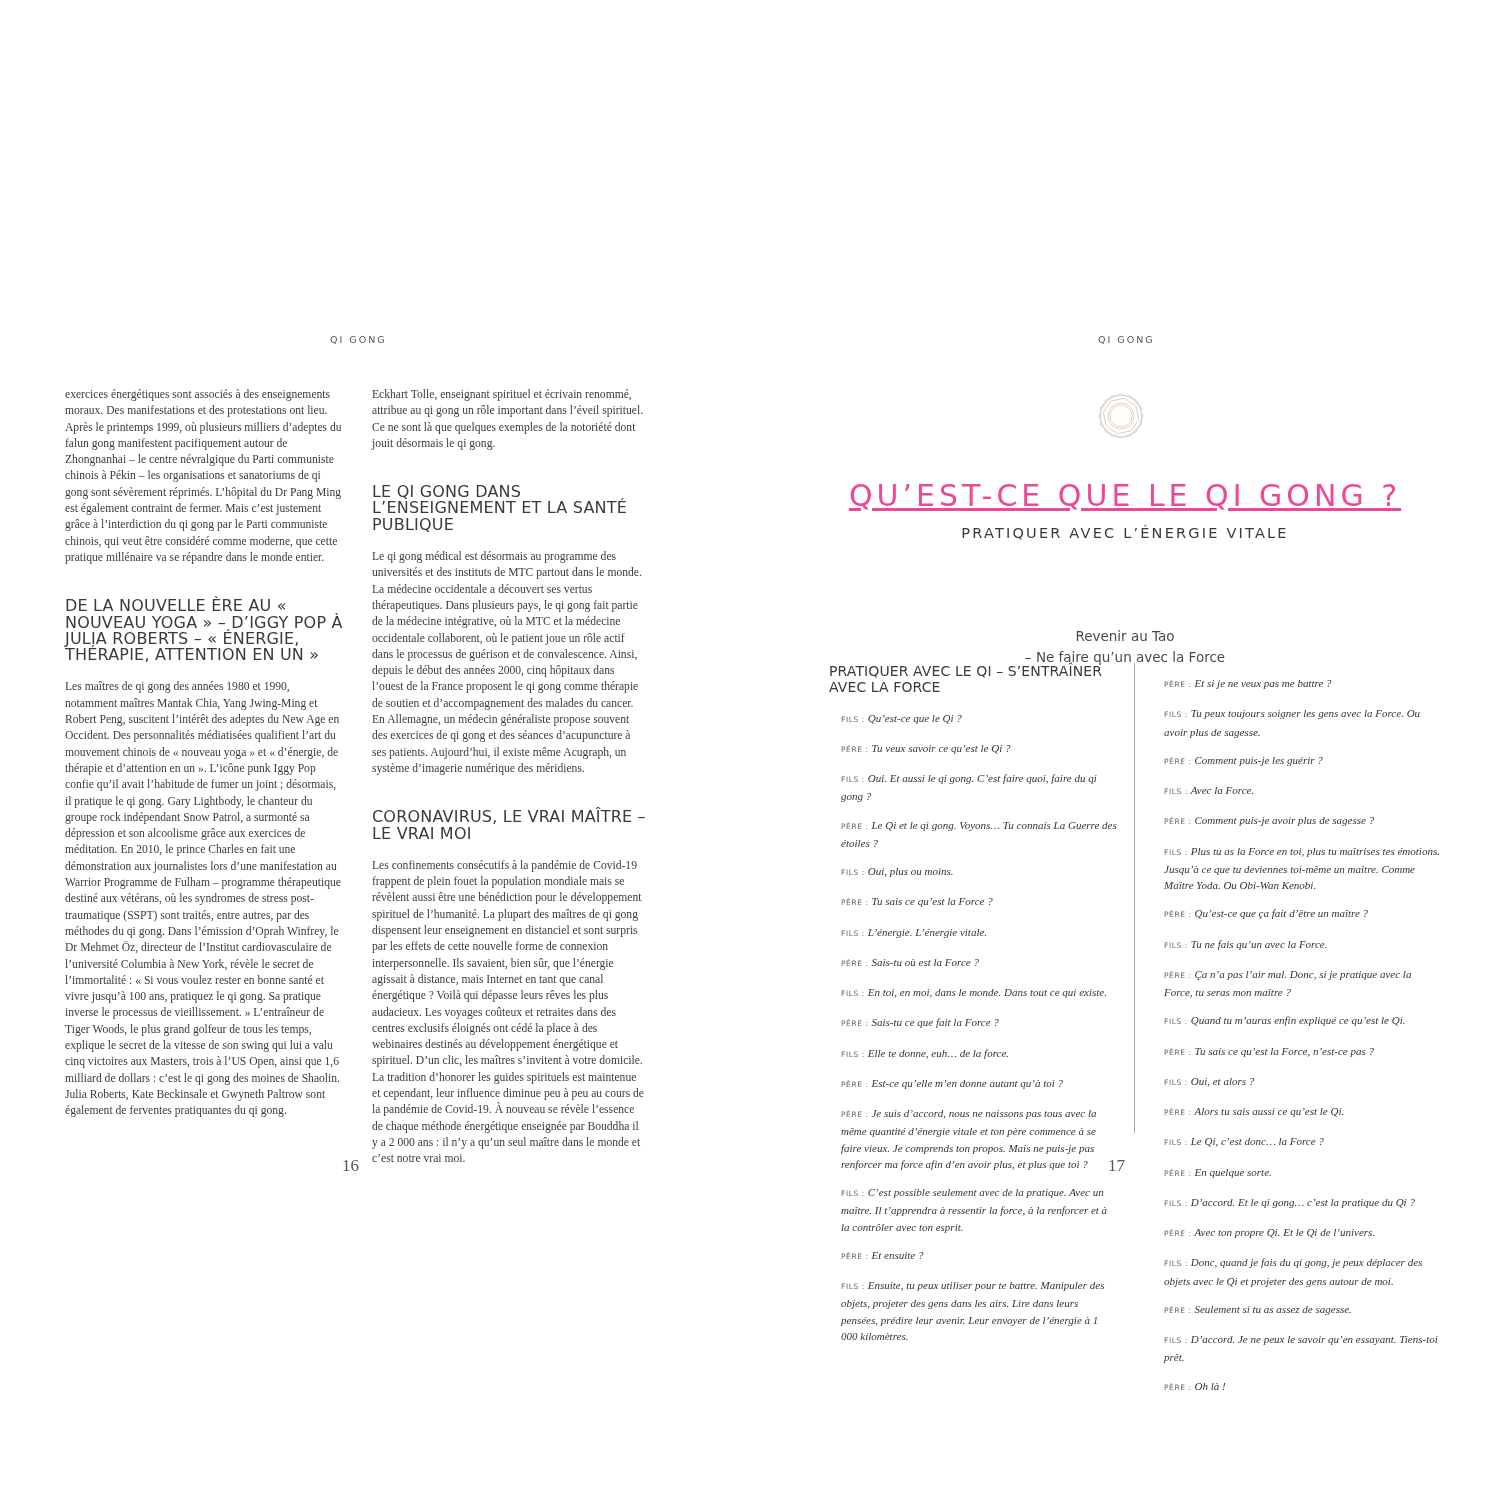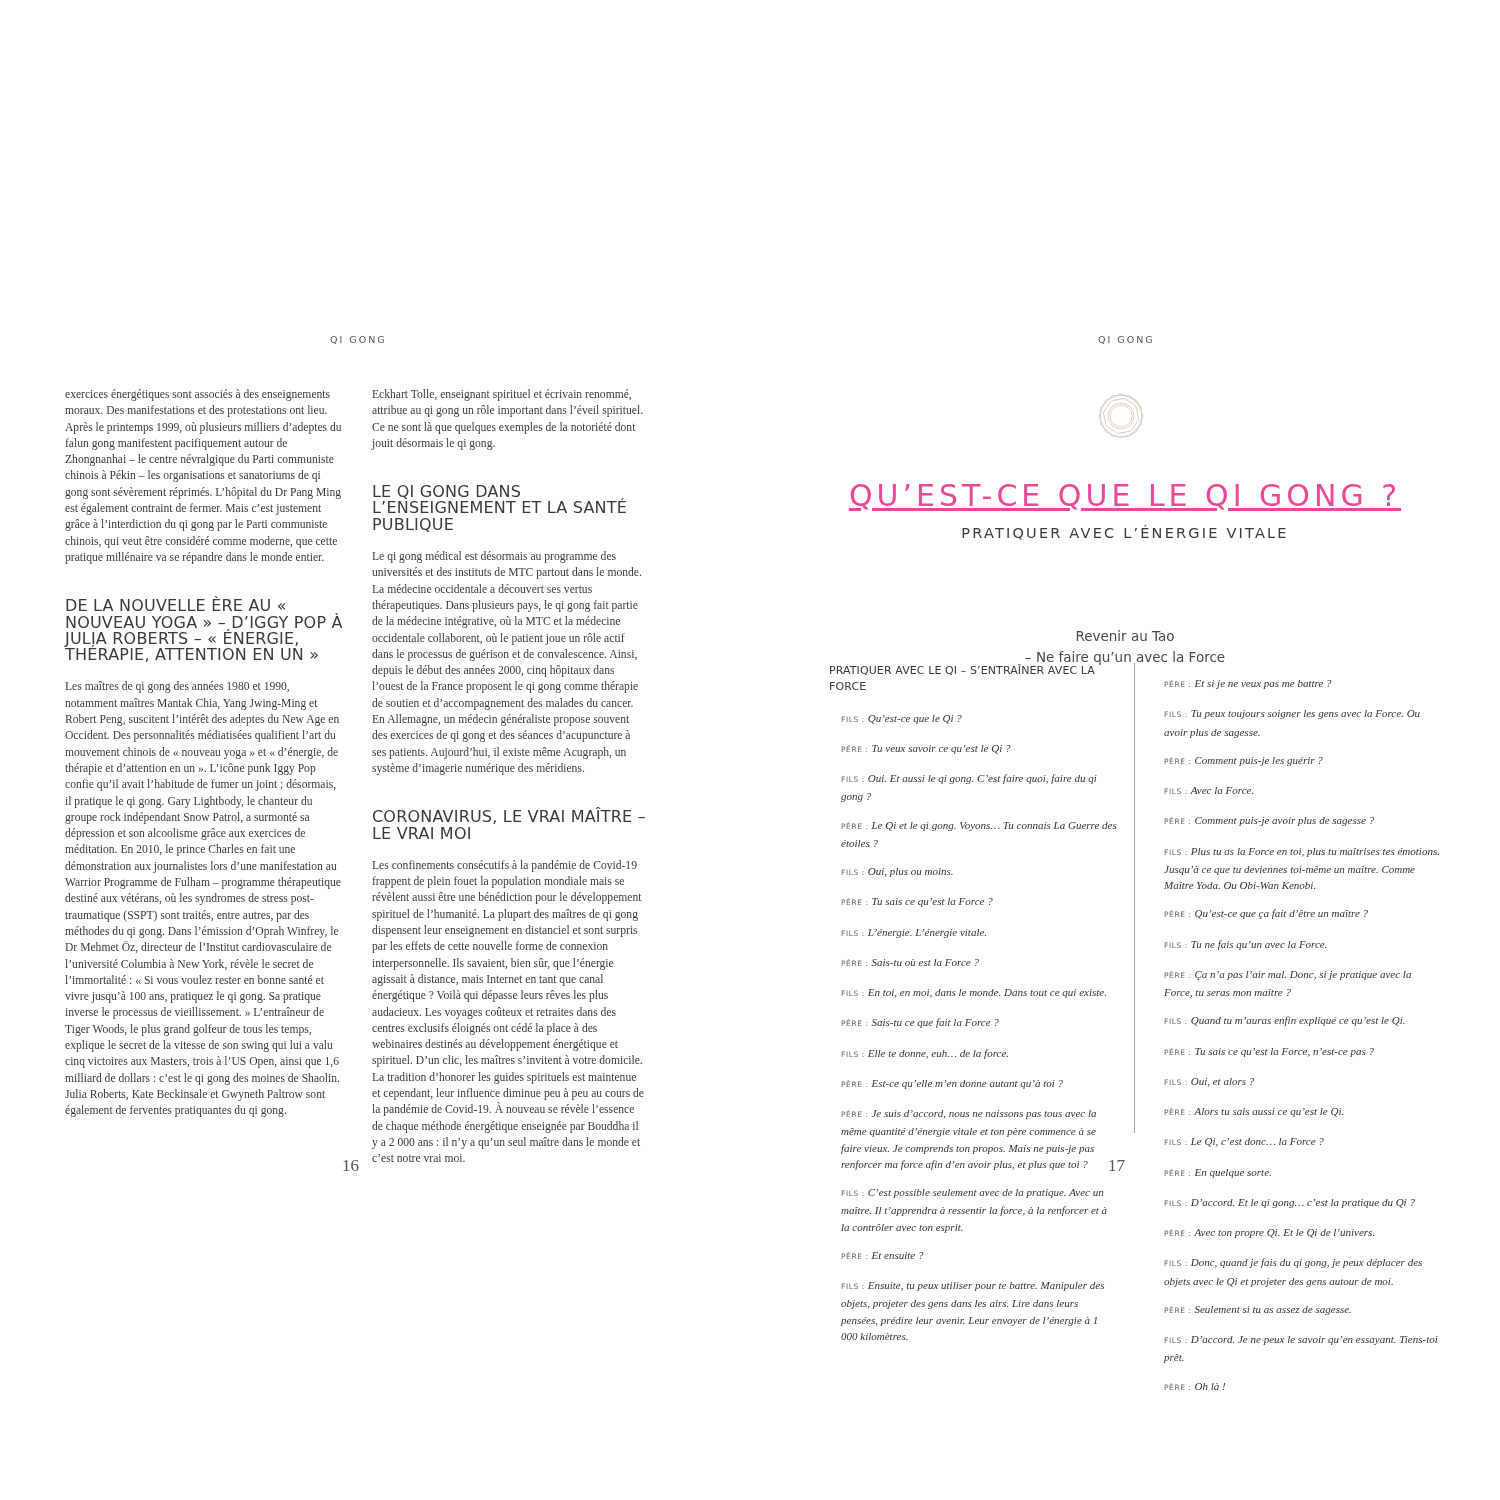--- a/index.html
+++ b/index.html
@@ -21,21 +21,21 @@
   .col-a { left:65px; top:387px; width:278px; }
   .col-b { left:372px; top:387px; width:275px; }
   
   .emblem { position:absolute; left:347px; top:392px; width:48px; height:48px; }
   .chapter-title { position:absolute; left:0; width:750px; top:458px; text-align:center; font-family:"DejaVu Sans", sans-serif; font-size:30px; letter-spacing:4px; color:#ec4899; font-weight:normal;text-decoration:underline; }
   .chapter-sub { position:absolute; left:0; width:750px; top:525px; text-align:center; font-family:"DejaVu Sans", sans-serif; font-size:14.5px; letter-spacing:2.2px; color:#3a3a3a; }
   .chapter-epi { position:absolute; left:0; width:750px; top:578px; text-align:center; font-family:"DejaVu Sans", sans-serif; font-size:13.5px; line-height:21px; color:#4a4a4a;margin-top:48px; }
   .dlg { position:absolute; font-size:11px; line-height:16.25px; color:#333; }
   .dlg-a { left:79px; top:663px; width:300px; }
   .dlg-b { left:402px; top:663px; width:300px; }
-  .dlg h3 { margin:0 0 14px 0; font-family:"DejaVu Sans", sans-serif; font-weight:normal; font-size:11px; color:#3a3a3a; letter-spacing:0.1px; }
+  .dlg h3 { margin:0 0 14px 0; font-family:"DejaVu Sans", sans-serif; font-weight:normal; font-size:14px; color:#3a3a3a; letter-spacing:0.1px; }
   .line { margin:12px; }
   .spk { font-family:"DejaVu Sans", sans-serif; font-size:7.5px; letter-spacing:0.6px; color:#666; }
   .txt { font-style:italic; }
   .vrule { position:absolute; left:384px; top:663px; width:1px; height:470px; background:#b8a596; }
 </style>
 </head>
 <body>
 
 <div class="page left">
   <div class="running-head">QI GONG</div>

